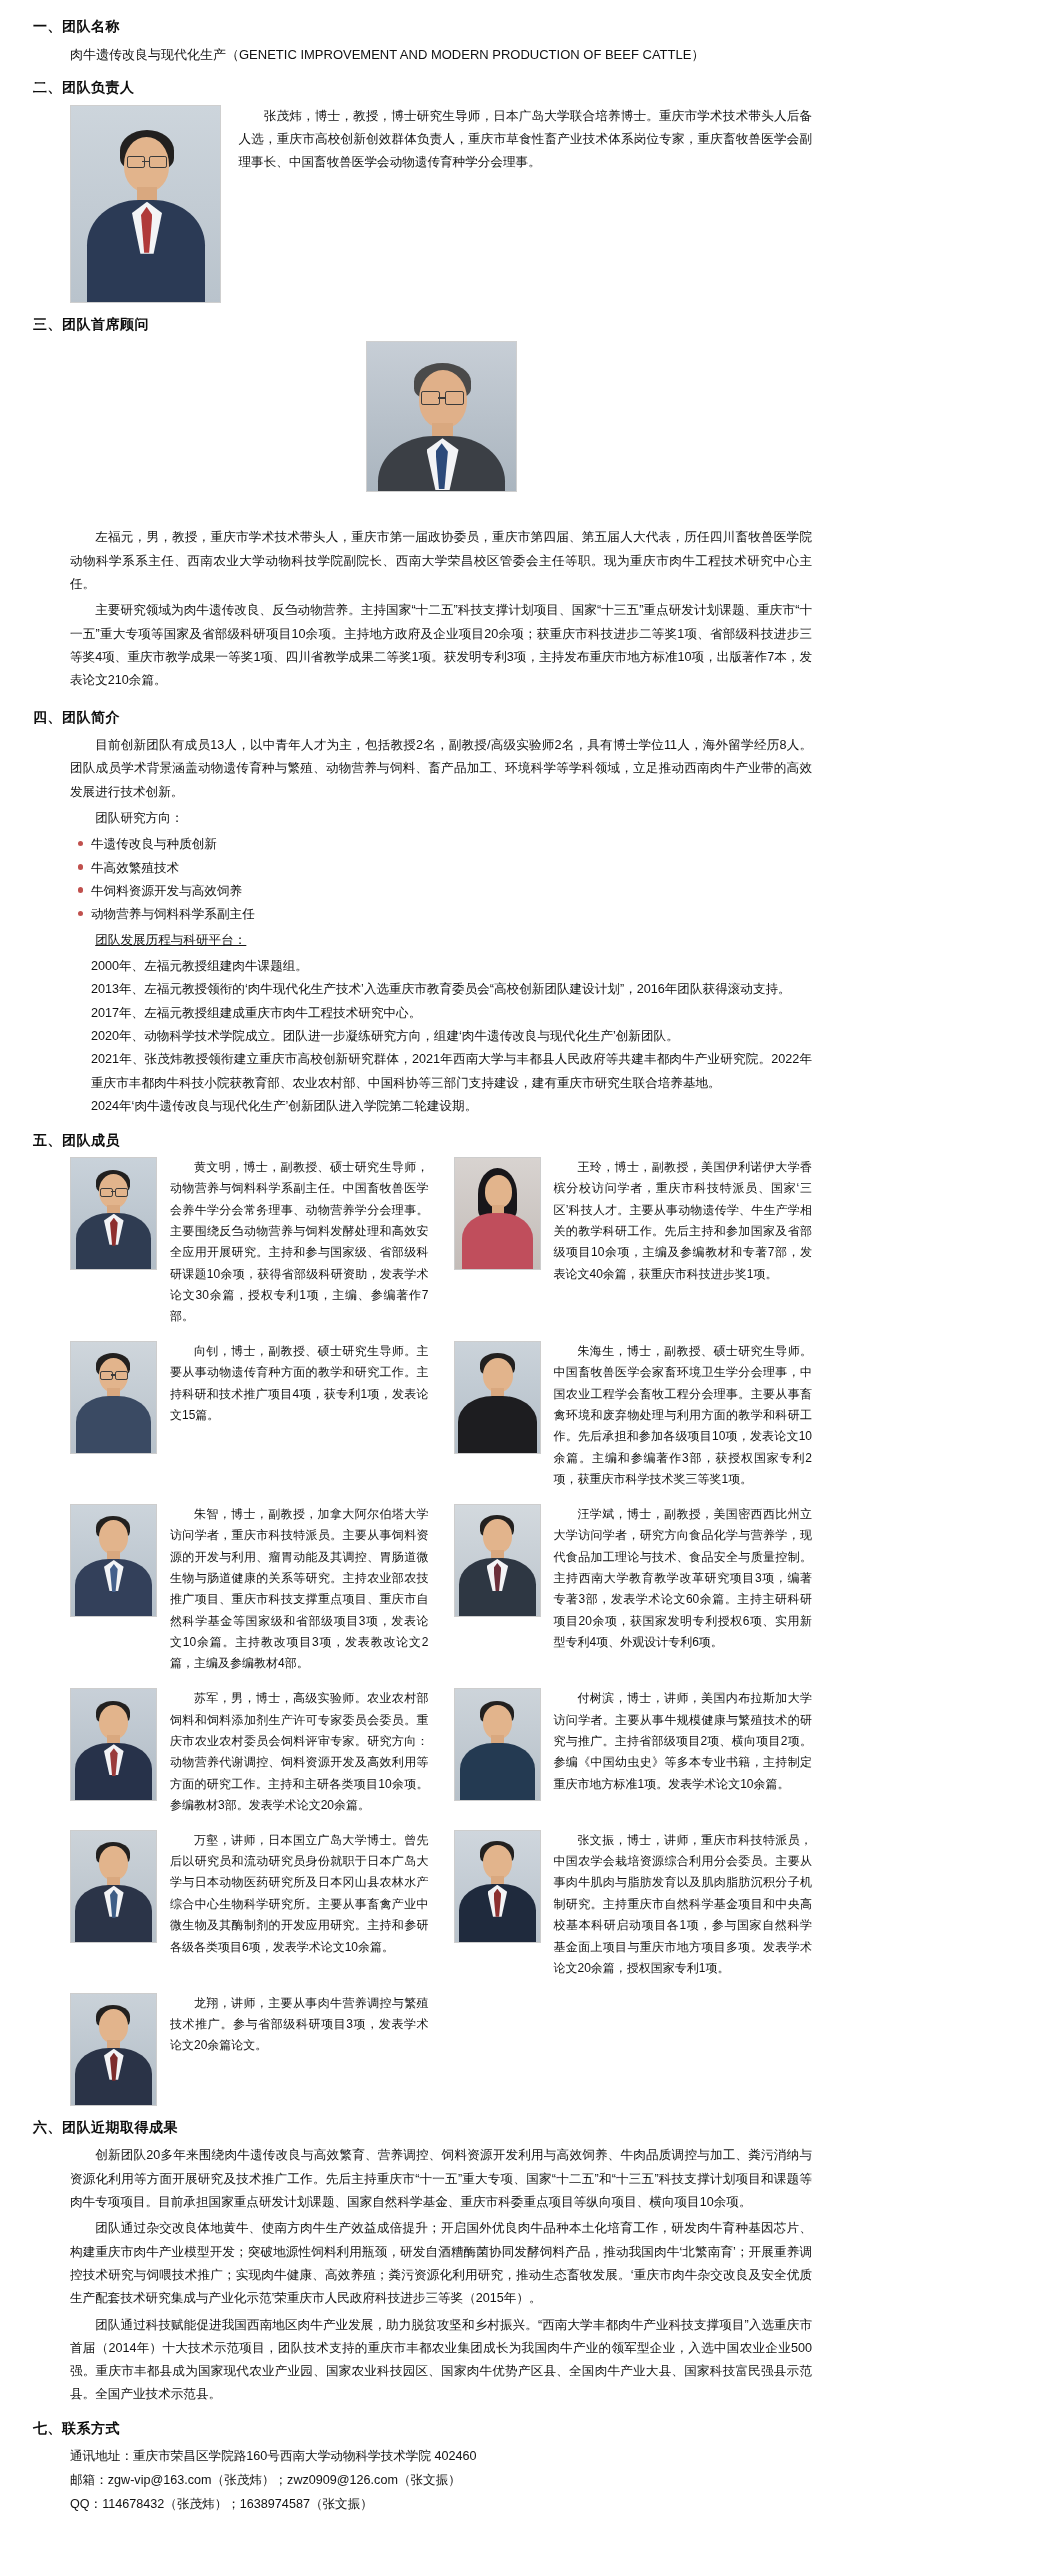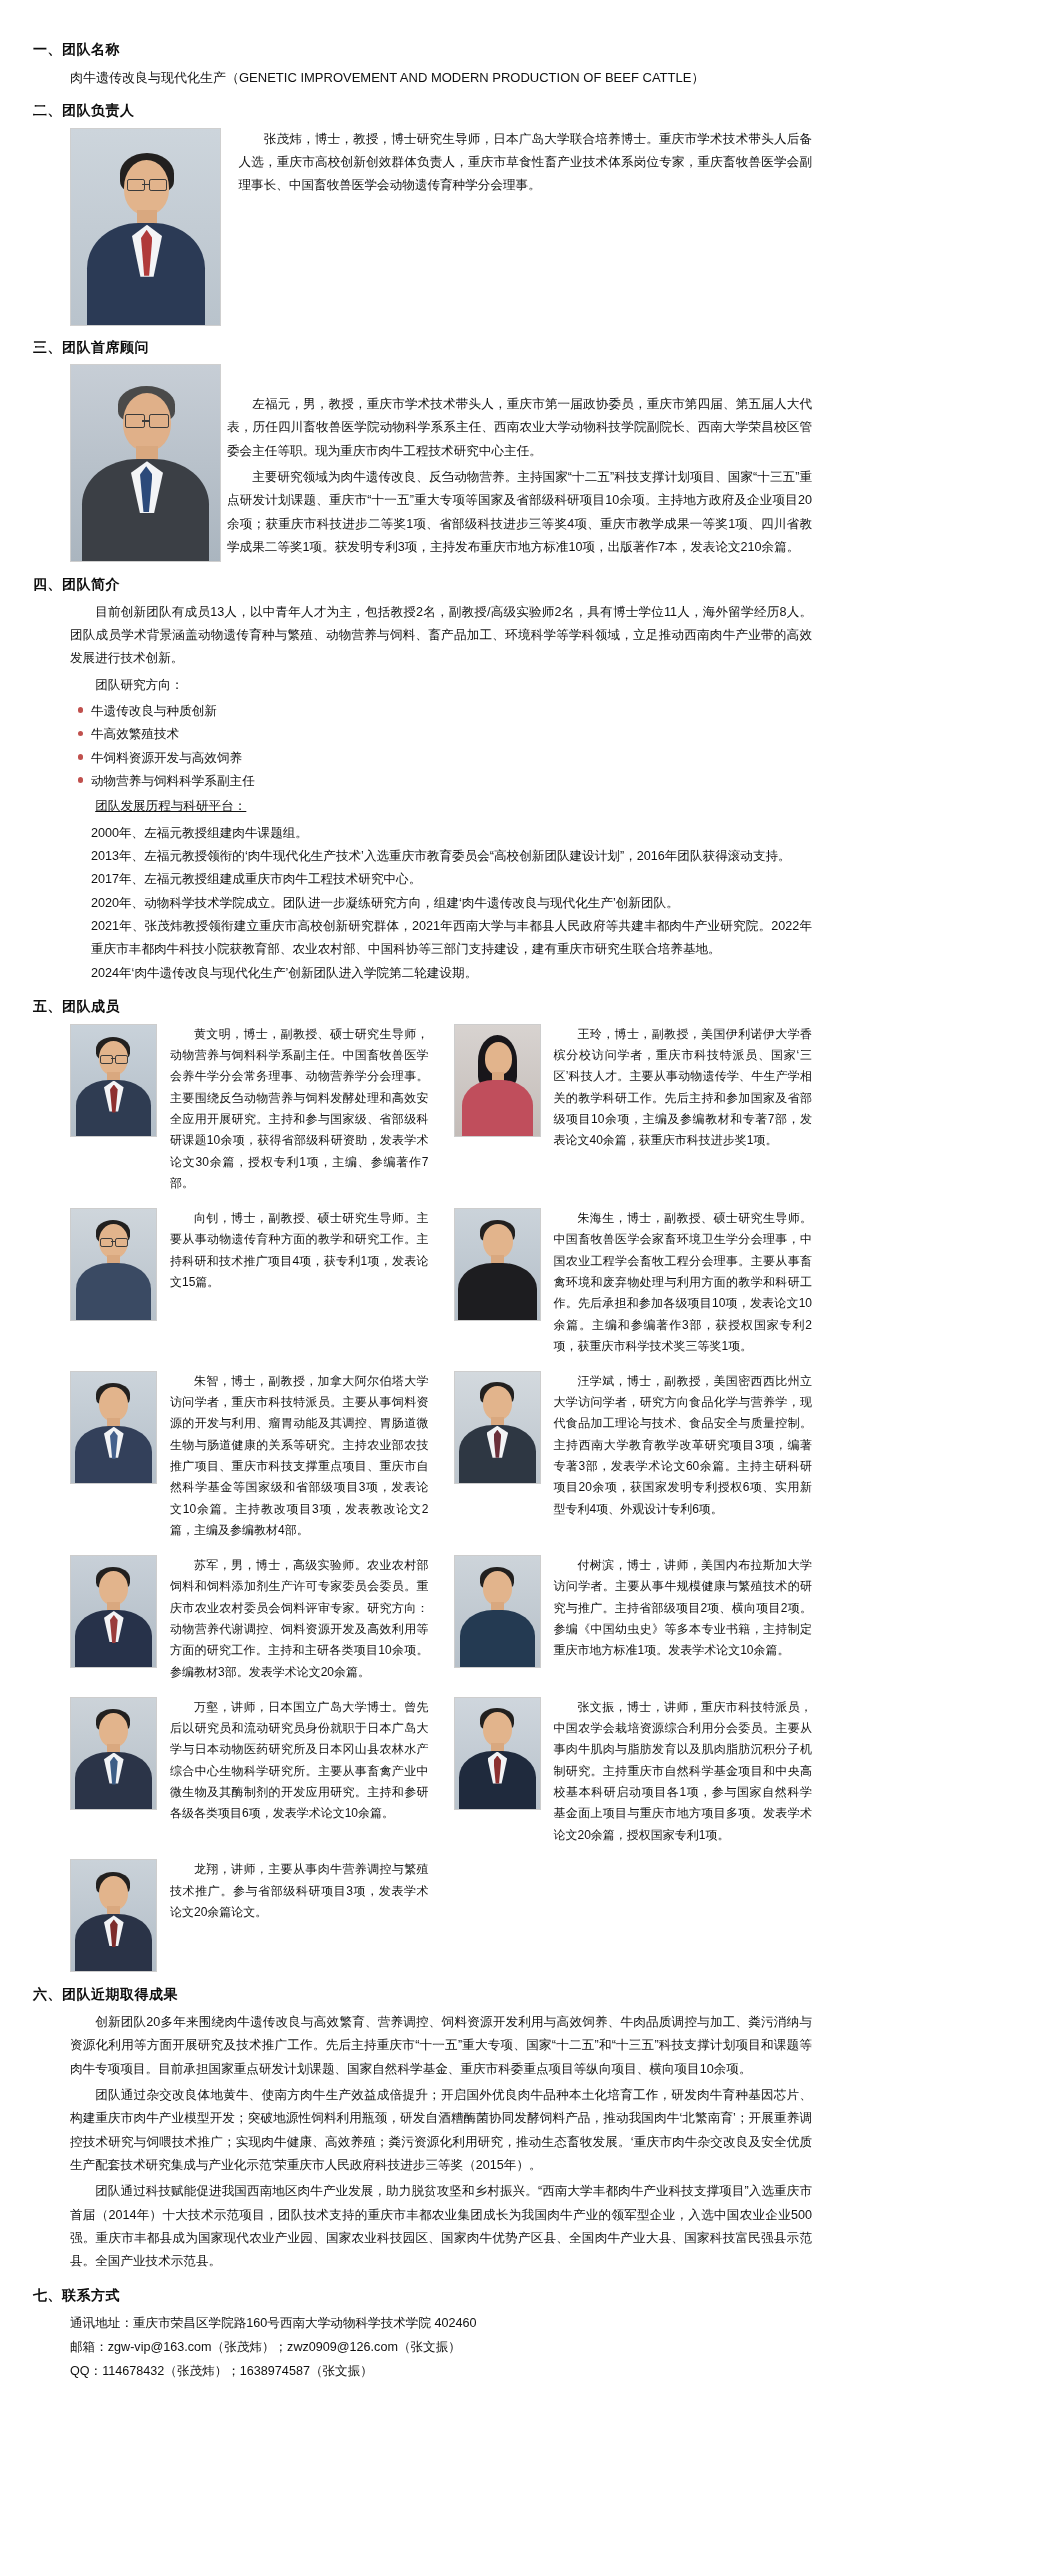--- a/index.html
+++ b/index.html
@@ -5,21 +5,20 @@
   html,body{margin:0;padding:0;background:#ffffff;}
   body{
     font-family:"Liberation Sans","DejaVu Sans",sans-serif;
     color:#111111;
     width:1055px;
   }
   .page{
     width:845px;
     box-sizing:border-box;
     padding:17.5px 33px 31px 33px;
-    margin-top:23px;
   }
   .sec-title{
     font-size:14px;
     font-weight:bold;
     color:#0d0d0d;
     margin:13.4px 0 7.2px 0;
     letter-spacing:0.5px;
   }
   .sec-title:first-child{margin-top:0;}
   .indent{ margin-left:37px; }
@@ -49,24 +48,25 @@
     flex:0 0 149px;
     border:0.5px solid #cfcfcf;
     position:relative;
     overflow:hidden;
     background:#d8dde4;
   }
   .leader-text{ flex:1 1 auto; }
 
   .chief-block{
     display:flex;
-    align-items:flex-end;
-    gap:6px;
+    align-items:center;
+    gap:34px;
     margin-left:37px;
     margin-top:4.1px;
+    flex-direction:column;
   }
   .chief-photo{
     width:149px;
     height:196px;
     flex:0 0 149px;
     border:0.5px solid #cfcfcf;
     position:relative;
     overflow:hidden;
     background:#cfd6dd;
   }

